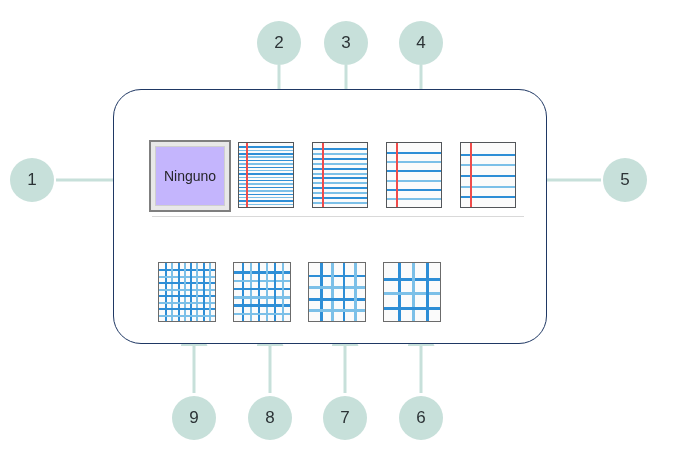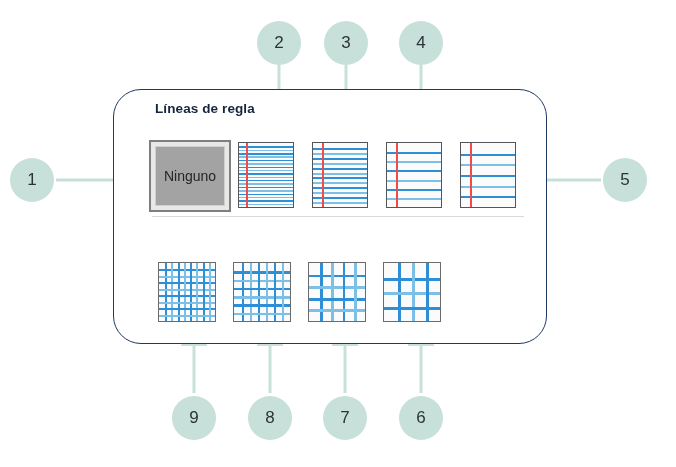--- a/index.html
+++ b/index.html
@@ -54,21 +54,21 @@
   .sw-none{
     position:absolute;left:3px;top:2px;
     width:82px;height:72px;
     border:2px solid #7f7f7f;
     background:#e8e8e8;
     box-sizing:border-box;
     padding:4px;
   }
   .sw-none-inner{
     width:100%;height:100%;
-    background:#a3a3a3;
+    background:#c4b5fd;
     border:1px solid #cfcfcf;
     box-sizing:border-box;
     display:flex;align-items:center;justify-content:center;
     font-size:14px;color:#26262a;
   }
 
   
   .sw-ruled{
     position:absolute;left:0;top:4px;
     width:56px;height:66px;
@@ -139,21 +139,20 @@
 
     <line x1="345" y1="393" x2="345" y2="322" stroke="#c7e0da" stroke-width="3" marker-end="url(#ar-u)"></line>
 
     <line x1="270" y1="393" x2="270" y2="322" stroke="#c7e0da" stroke-width="3" marker-end="url(#ar-u)"></line>
 
     <line x1="194" y1="393" x2="194" y2="322" stroke="#c7e0da" stroke-width="3" marker-end="url(#ar-u)"></line>
   </svg>
 
   <div class="panel"></div>
 
-  <div class="section-title" id="title-ruled">Líneas de regla</div>
 
   <div class="divider"></div>
 
 
   <div class="row" id="row-ruled">
 
     <div class="slot" style="width:92px;">
       <div class="sw-none">
         <div class="sw-none-inner">Ninguno</div>
       </div>

